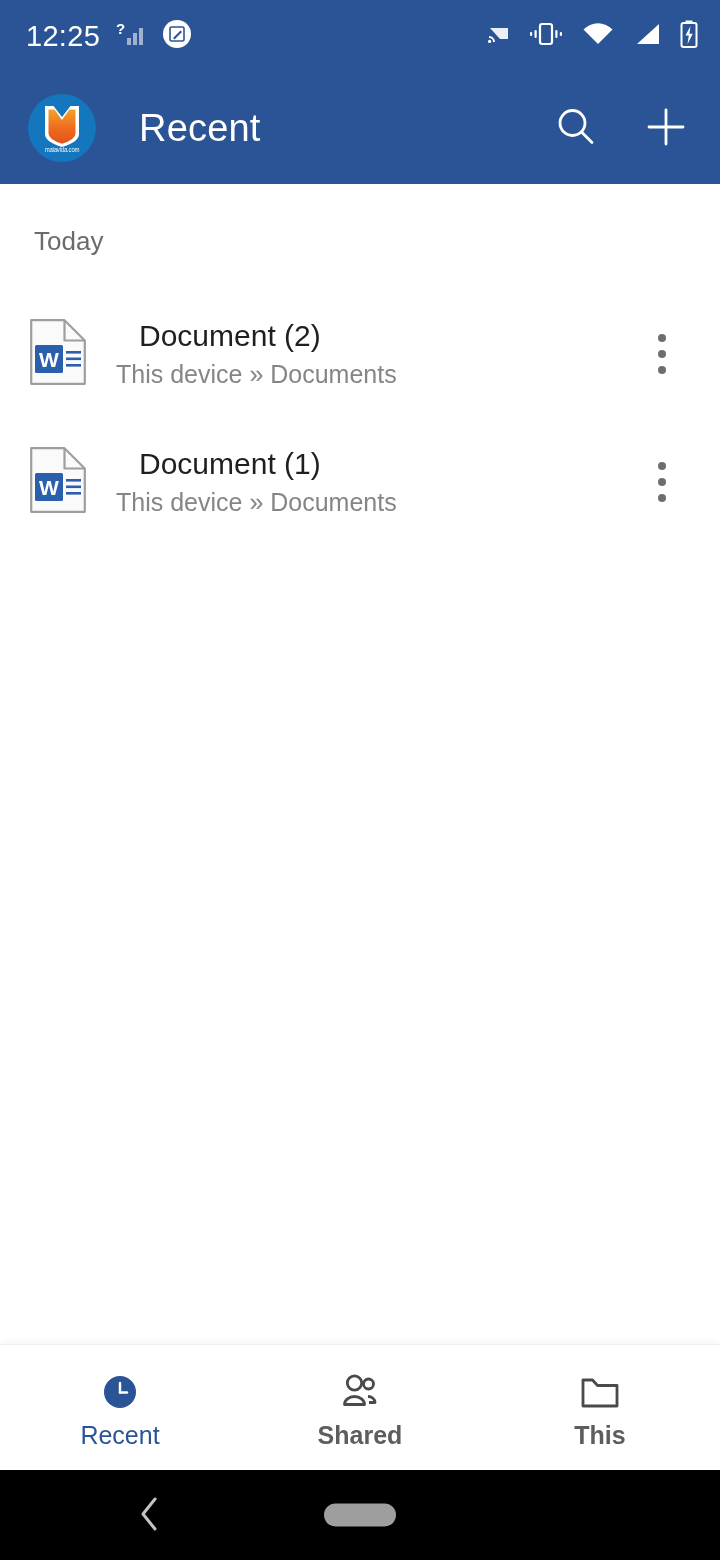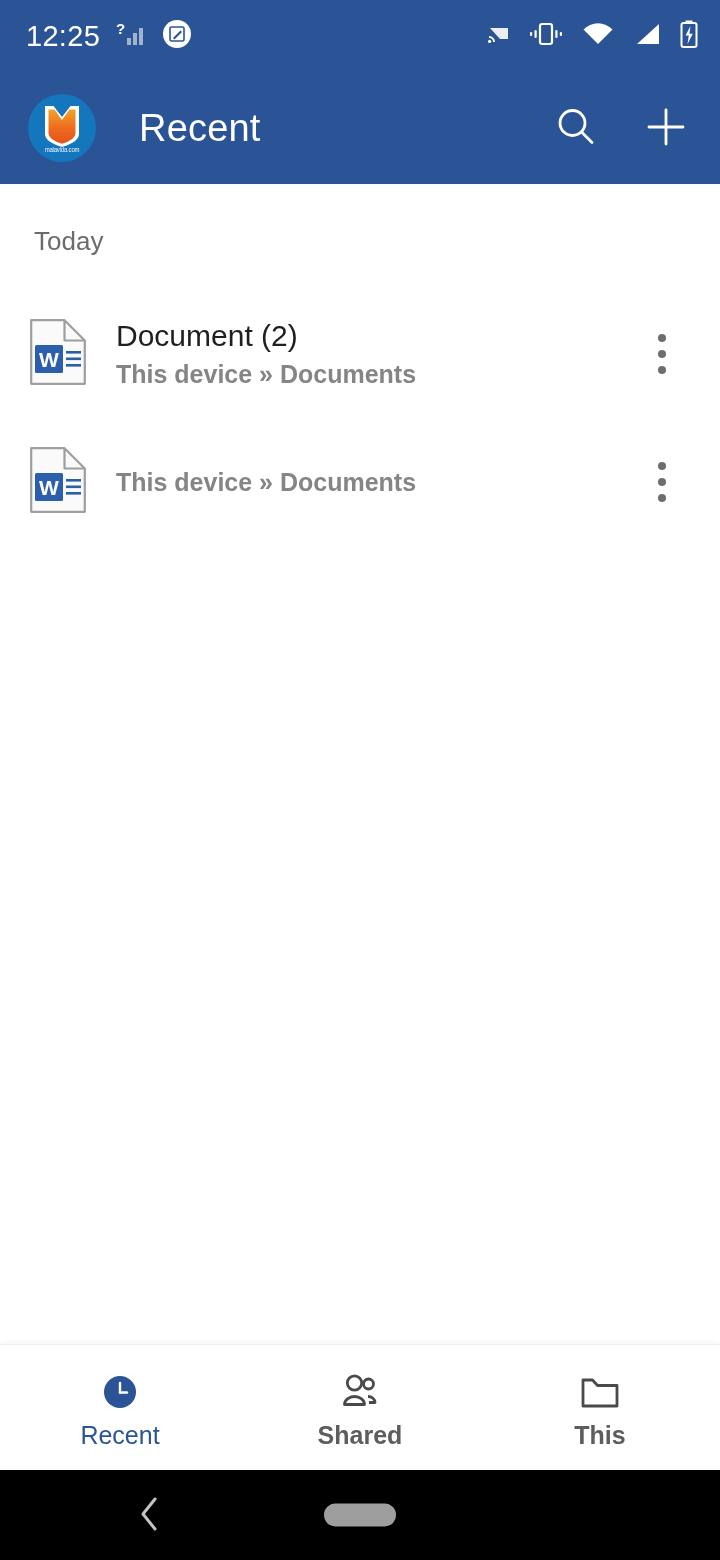--- a/index.html
+++ b/index.html
@@ -145,26 +145,27 @@
     gap: 7px;
   }
   .file-title {
     font-size: 30px;
     color: #1f1f1f;
     line-height: 1.15;
     font-weight: 400;
     white-space: nowrap;
     overflow: hidden;
     text-overflow: ellipsis;
+    margin-left: 23px;
   }
   .file-sub {
     font-size: 25px;
     color: #858585;
     line-height: 1.15;
-    font-weight: 700;
+    font-weight: 400;
     white-space: nowrap;
     overflow: hidden;
     text-overflow: ellipsis;
   }
   .row-more {
     width: 72px; height: 80px;
     flex: 0 0 72px;
     display: flex; align-items: center; justify-content: center;
     background: none; border: none; cursor: pointer;
   }
@@ -380,20 +381,21 @@
               <path d="M34.5 1.2 V21.5 H54.8" fill="none" stroke="#9e9e9e" stroke-width="2.2" stroke-linejoin="round"></path>
               <rect x="5" y="26" width="28" height="28" rx="1.5" fill="#2B5EAC"></rect>
               <text x="19" y="47.5" text-anchor="middle" font-family="Liberation Sans, sans-serif" font-size="21" font-weight="bold" fill="#ffffff">W</text>
               <rect x="36" y="32" width="15" height="2.6" fill="#2B5EAC"></rect>
               <rect x="36" y="38.5" width="15" height="2.6" fill="#2B5EAC"></rect>
               <rect x="36" y="45" width="15" height="2.6" fill="#2B5EAC"></rect>
             </svg>
           </span>
         </div>
         <div class="file-meta">
+          <div class="file-title">Document (1)</div>
           <div class="file-sub">This device » Documents</div>
         </div>
         <button class="row-more" aria-label="More options">
           <span class="dots">
               <i></i>
               <i></i>
               <i></i>
             </span>
         </button>
       </div>

